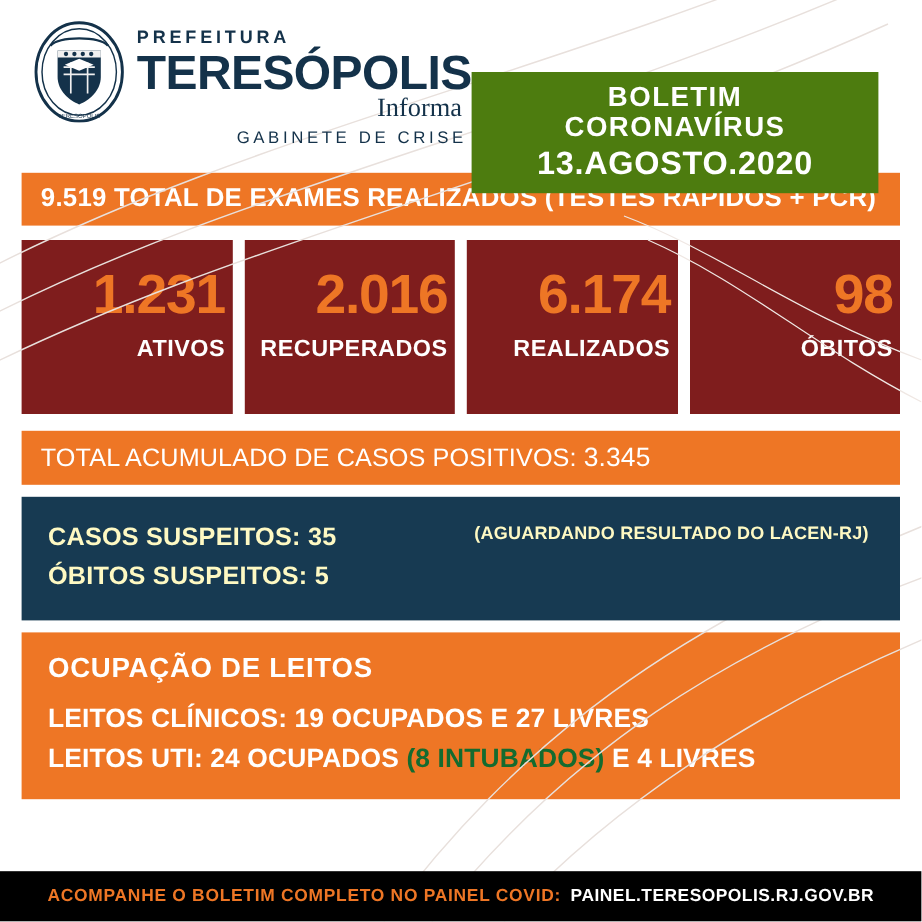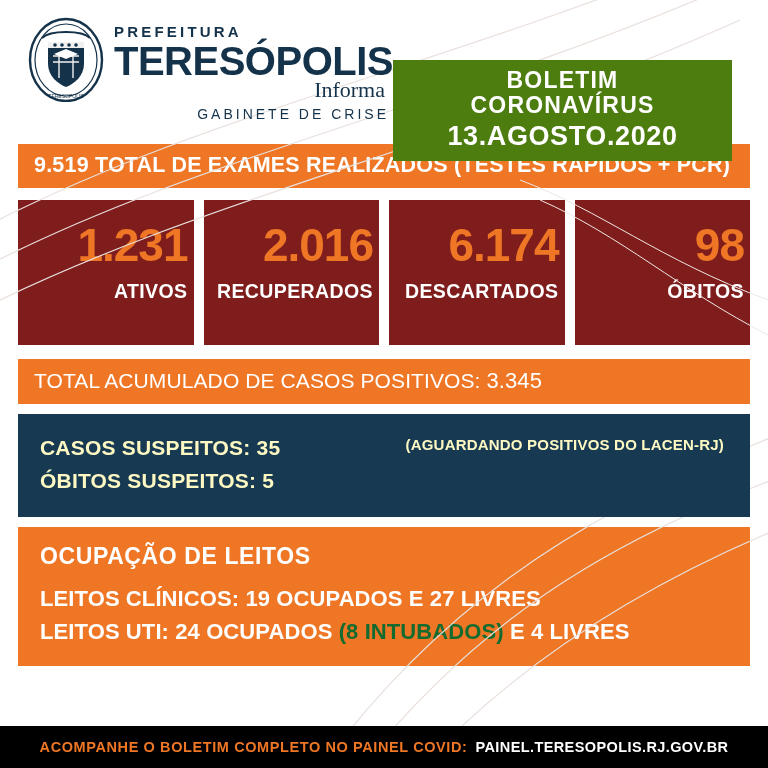--- a/index.html
+++ b/index.html
@@ -294,21 +294,21 @@
     <div class="card">
       <div class="card-value">1.231</div>
       <div class="card-label">ATIVOS</div>
     </div>
     <div class="card">
       <div class="card-value">2.016</div>
       <div class="card-label">RECUPERADOS</div>
     </div>
     <div class="card">
       <div class="card-value">6.174</div>
-      <div class="card-label">DESCARTADOS</div>
+      <div class="card-label">REALIZADOS</div>
     </div>
     <div class="card">
       <div class="card-value">98</div>
       <div class="card-label">ÓBITOS</div>
     </div>
   </div>
 
   <div class="accum-bar">
     <span>TOTAL ACUMULADO DE CASOS POSITIVOS:</span>
     <span class="val">3.345</span>
@@ -316,21 +316,21 @@
 
   <div class="suspects">
     <div class="suspects-row">
       <span>CASOS SUSPEITOS:</span>
       <span class="num">35</span>
     </div>
     <div class="suspects-row">
       <span>ÓBITOS SUSPEITOS:</span>
       <span class="num">5</span>
     </div>
-    <div class="suspects-note">(AGUARDANDO POSITIVOS DO LACEN-RJ)</div>
+    <div class="suspects-note">(AGUARDANDO RESULTADO DO LACEN-RJ)</div>
   </div>
 
   <div class="beds">
     <div class="beds-title">OCUPAÇÃO DE LEITOS</div>
     <div class="beds-line">
       <span>LEITOS CLÍNICOS:</span>
       <span>19 OCUPADOS E 27 LIVRES</span>
     </div>
     <div class="beds-line">
       <span>LEITOS UTI:</span>

